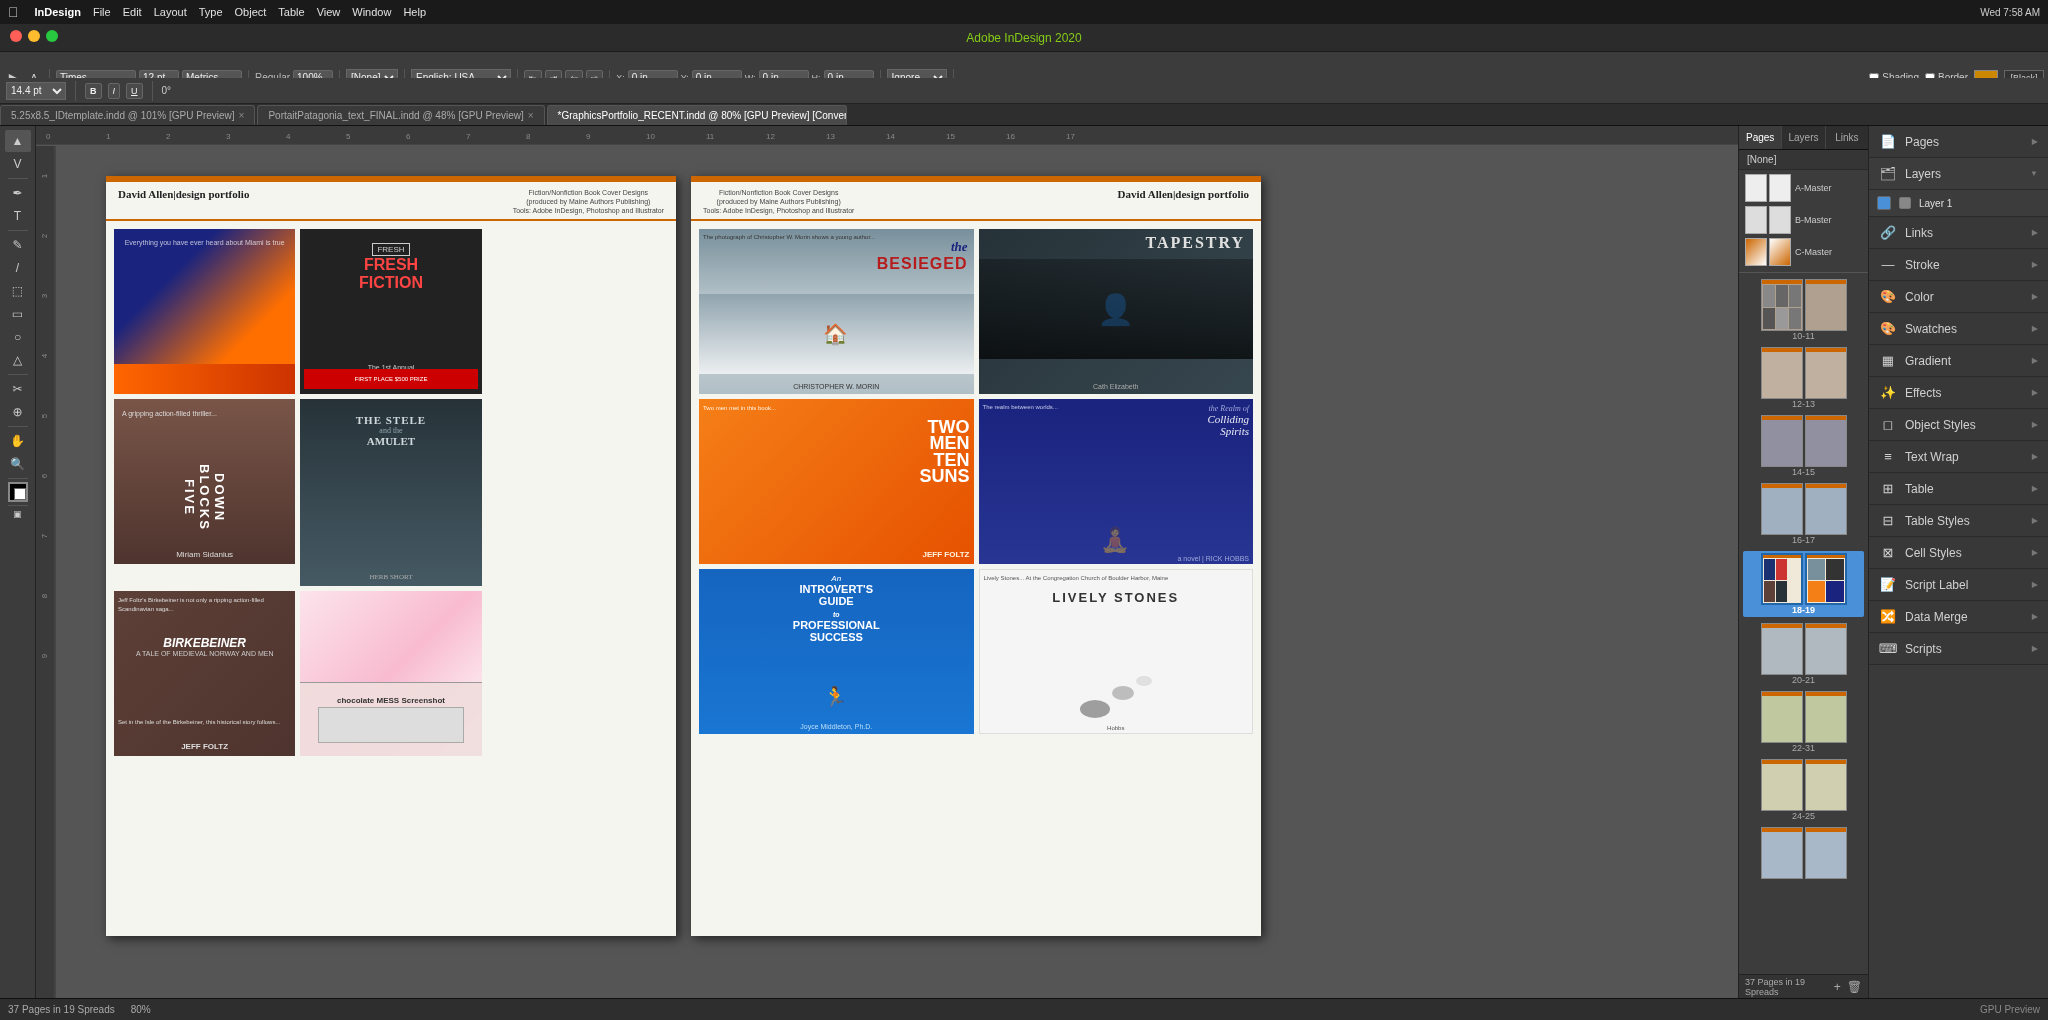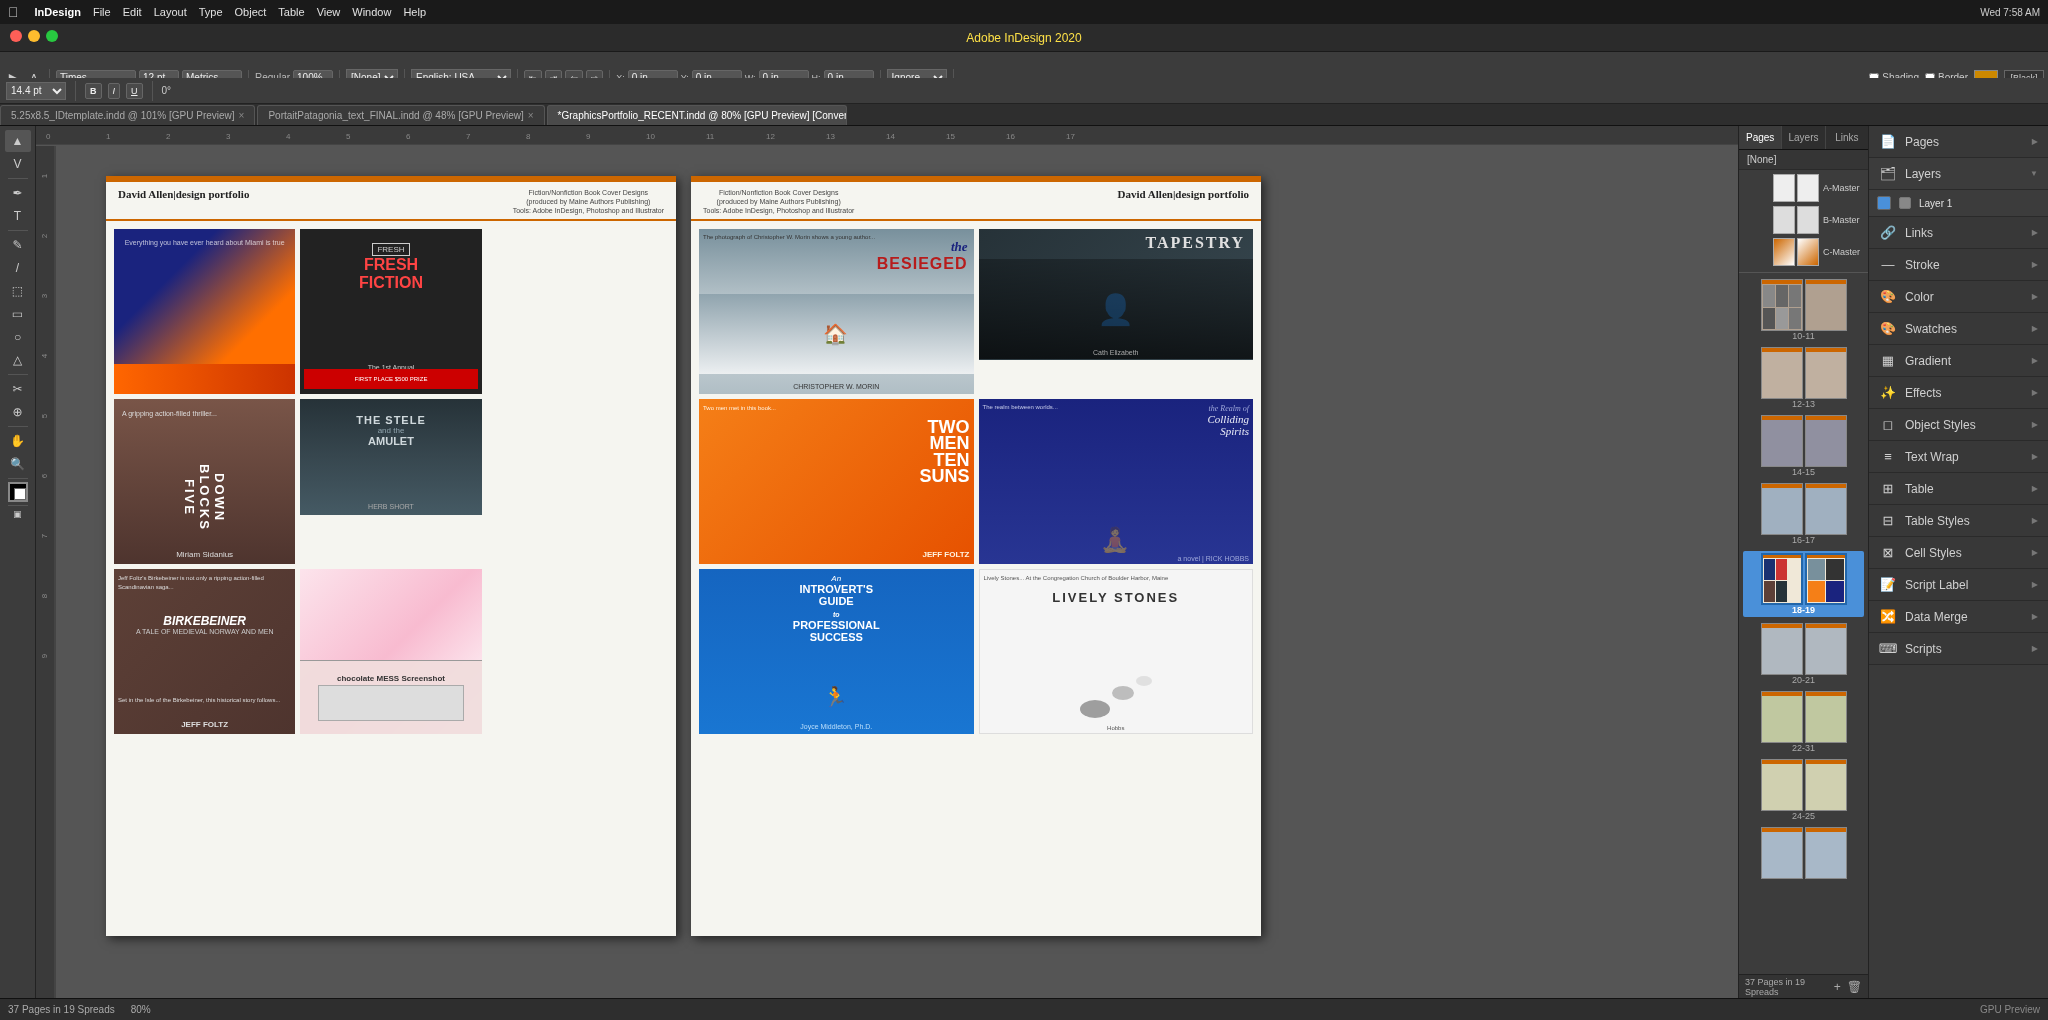--- a/index.html
+++ b/index.html
@@ -50,21 +50,21 @@
       top: 24px;
       left: 0;
       right: 0;
       height: 28px;
       background: #2b2b2b;
       display: flex;
       align-items: center;
       justify-content: center;
       border-bottom: 1px solid #1a1a1a;
     }
-    #titlebar span { font-size: 12px; color: #fde047; }
+    #titlebar span { font-size: 12px; color: #84cc16; }
 
     
     #toolbar-top {
       position: absolute;
       top: 52px;
       left: 0;
       right: 0;
       height: 52px;
       background: #3c3c3c;
       border-bottom: 1px solid #222;
@@ -494,21 +494,21 @@
           <div style="font-size:7px;color:#ddd;line-height:1.4;">A gripping action-filled thriller...</div>
         </div>
         <div style="position:absolute;bottom:25px;left:0;right:0;text-align:center;">
           <div style="font-size:13px;font-weight:bold;color:#fff;text-transform:uppercase;writing-mode:vertical-lr;display:inline-block;height:80px;letter-spacing:2px;">FIVE BLOCKS DOWN</div>
         </div>
         <div style="position:absolute;bottom:5px;left:0;right:0;text-align:center;">
           <div style="font-size:8px;color:#ddd;">Miriam Sidanius</div>
         </div>
       </div>
 
-      <div style="height:116px;background:linear-gradient(180deg,#263238 0%,#37474f 50%,#455a64 100%);position:relative;overflow:hidden;">
+      <div style="height:187px;background:linear-gradient(180deg,#263238 0%,#37474f 50%,#455a64 100%);position:relative;overflow:hidden;font-family:Liberation Serif, serif;">
         <div style="position:absolute;top:15px;left:8px;right:8px;text-align:center;">
           <div style="font-size:11px;font-weight:bold;color:#cfd8dc;letter-spacing:1px;">THE STELE</div>
           <div style="font-size:8px;color:#90a4ae;">and the</div>
           <div style="font-size:11px;font-weight:bold;color:#cfd8dc;">AMULET</div>
         </div>
         <div style="position:absolute;bottom:5px;left:0;right:0;text-align:center;">
           <div style="font-size:7px;color:#aaa;">HERB SHORT</div>
         </div>
       </div>
       <div style="height:165px;background:transparent;"></div>
@@ -566,21 +566,21 @@
         <div style="position:absolute;bottom:20px;left:0;right:0;text-align:center;">
           <div style="width:100%;height:80px;background:linear-gradient(180deg,#90a4ae 0%,#eceff1 100%);display:flex;align-items:center;justify-content:center;">
             <span style="font-size:20px;">🏠</span>
           </div>
         </div>
         <div style="position:absolute;bottom:4px;left:0;right:0;text-align:center;">
           <div style="font-size:7px;color:#333;">CHRISTOPHER W. MORIN</div>
         </div>
       </div>
 
-      <div style="height:131px;background:linear-gradient(135deg,#263238 0%,#37474f 100%);position:relative;overflow:hidden;">
+      <div style="height:165px;background:linear-gradient(135deg,#263238 0%,#37474f 100%);position:relative;overflow:hidden;">
         <div style="position:absolute;top:5px;left:0;right:0;text-align:right;padding-right:8px;">
           <div style="font-size:16px;font-weight:bold;color:#e0e0e0;font-family:Georgia,serif;letter-spacing:2px;">TAPESTRY</div>
         </div>
         <div style="position:absolute;top:30px;left:0;right:0;height:100px;background:linear-gradient(180deg,rgba(0,0,0,0.3),rgba(0,0,0,0.7));display:flex;align-items:center;justify-content:center;">
           <span style="font-size:30px;color:rgba(255,255,255,0.3);">👤</span>
         </div>
         <div style="position:absolute;bottom:4px;left:0;right:0;text-align:center;">
           <div style="font-size:7px;color:#aaa;">Cath Elizabeth</div>
         </div>
       </div>
@@ -649,21 +649,21 @@
 <div style="position:absolute;top:126px;right:180px;width:130px;bottom:22px;background:#3c3c3c;border-left:1px solid #222;display:flex;flex-direction:column;">
 
   <div style="display:flex;background:#2e2e2e;border-bottom:1px solid #111;height:24px;">
     <div style="flex:1;display:flex;align-items:center;justify-content:center;font-size:10px;color:#fff;cursor:pointer;border-right:1px solid #444;background:#3c3c3c;">Pages</div>
     <div style="flex:1;display:flex;align-items:center;justify-content:center;font-size:10px;color:#aaa;cursor:pointer;border-right:1px solid #444;">Layers</div>
     <div style="flex:1;display:flex;align-items:center;justify-content:center;font-size:10px;color:#aaa;cursor:pointer;">Links</div>
   </div>
 
   <div style="padding:4px 8px;font-size:10px;color:#ccc;background:#353535;border-bottom:1px solid #2a2a2a;">[None]</div>
 
-  <div style="padding:2px 4px;margin-left:28px;">
+  <div style="padding:2px 4px;">
 
     <div style="display:flex;align-items:center;gap:4px;padding:2px;cursor:pointer;">
       <div style="display:flex;gap:2px;">
         <div style="width:22px;height:28px;background:#eee;border:1px solid #aaa;"></div>
         <div style="width:22px;height:28px;background:#eee;border:1px solid #aaa;"></div>
       </div>
       <span style="font-size:9px;color:#ccc;">A-Master</span>
     </div>
 
     <div style="display:flex;align-items:center;gap:4px;padding:2px;cursor:pointer;">

